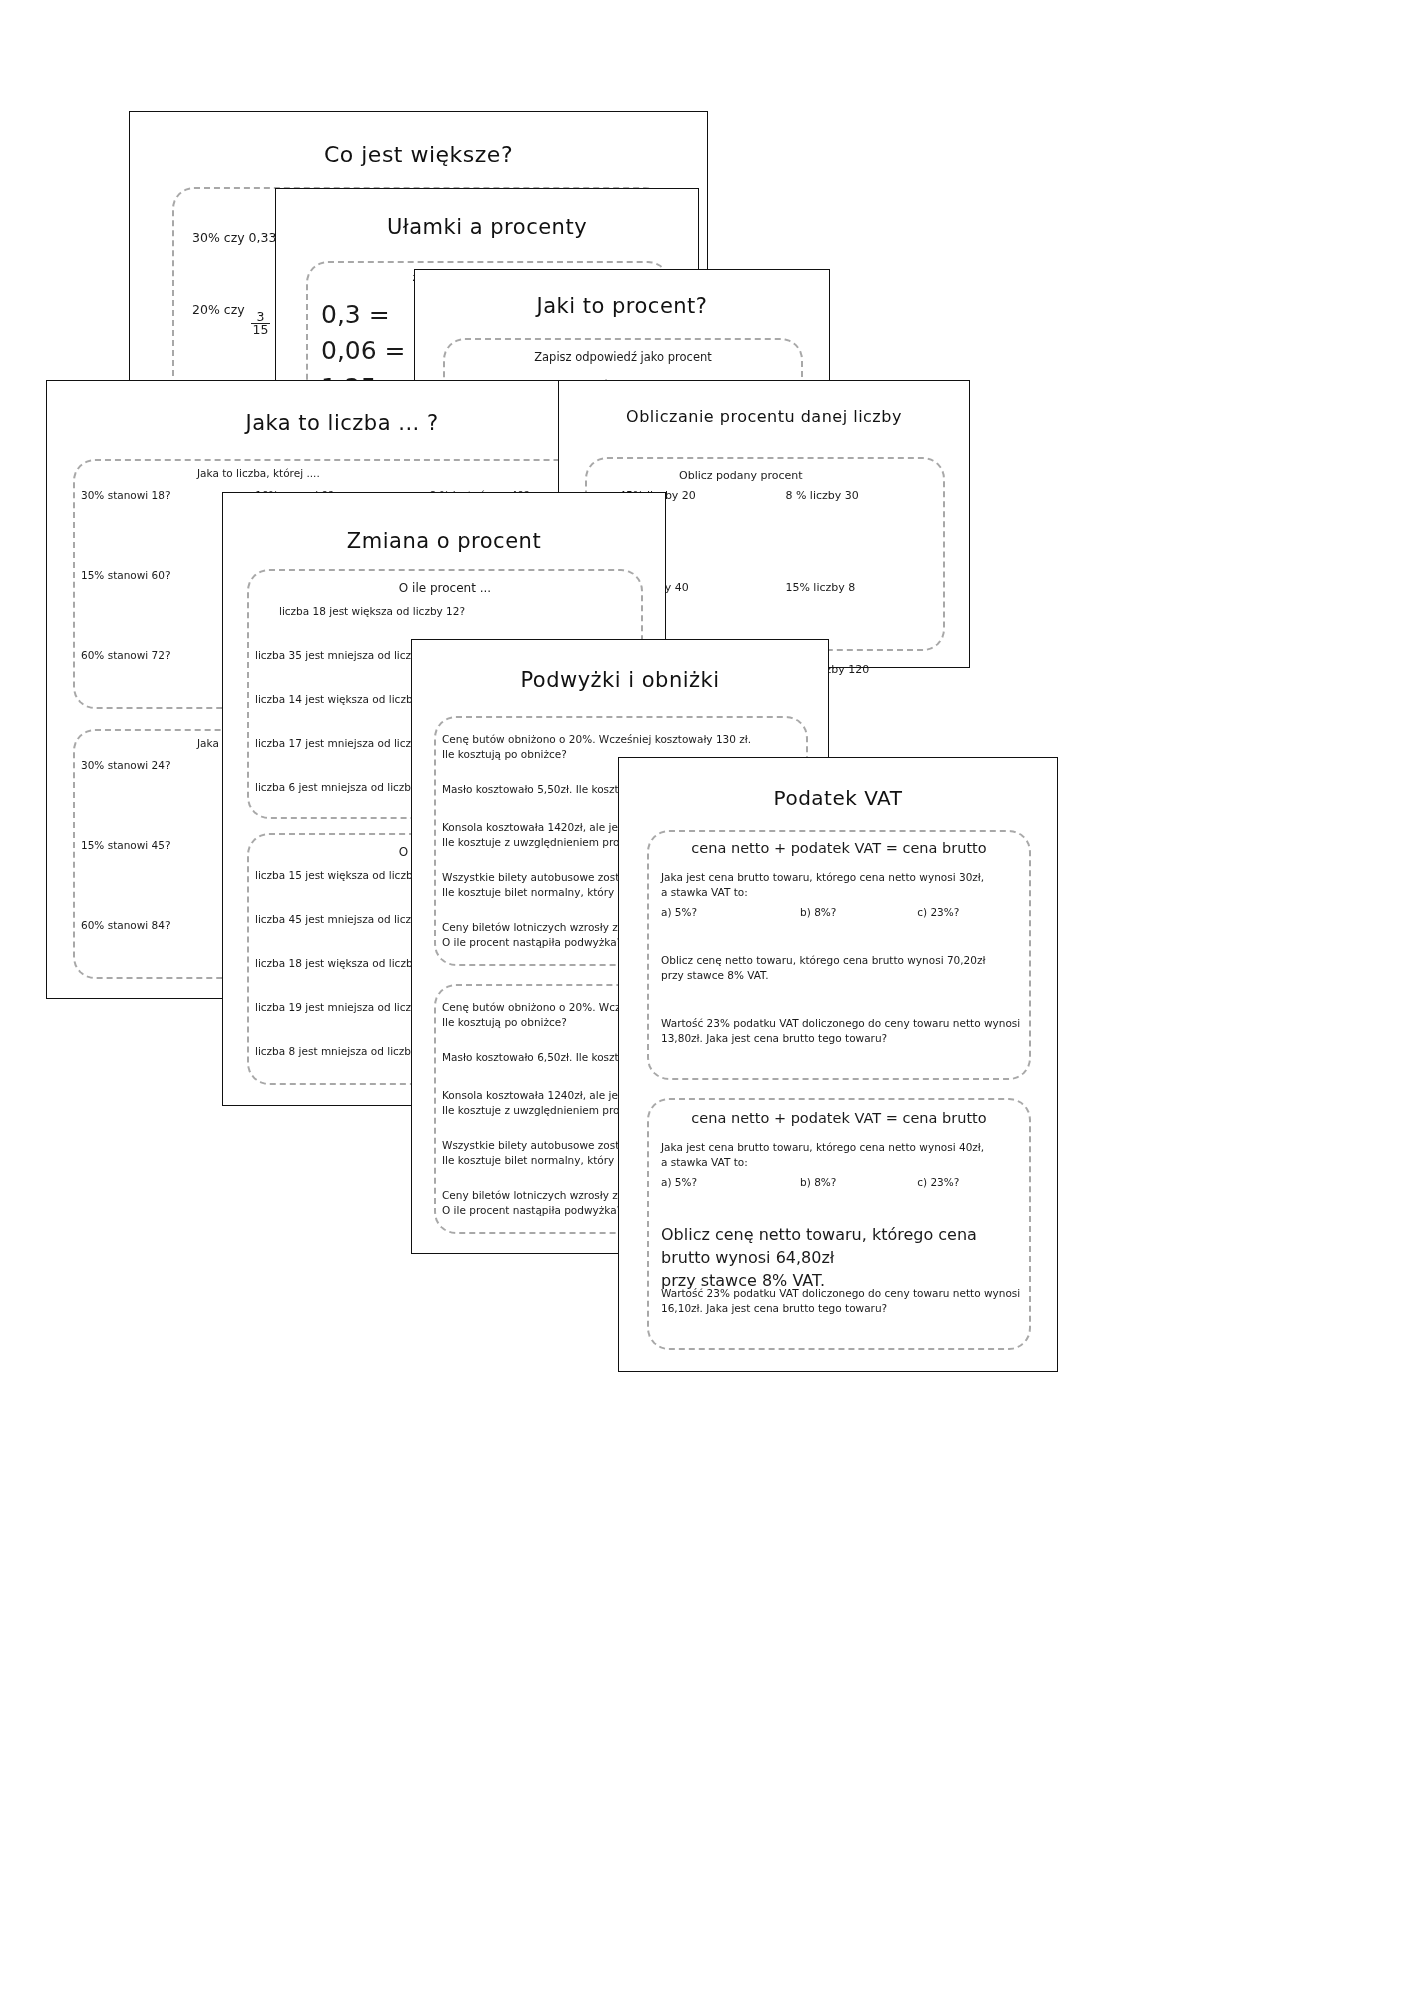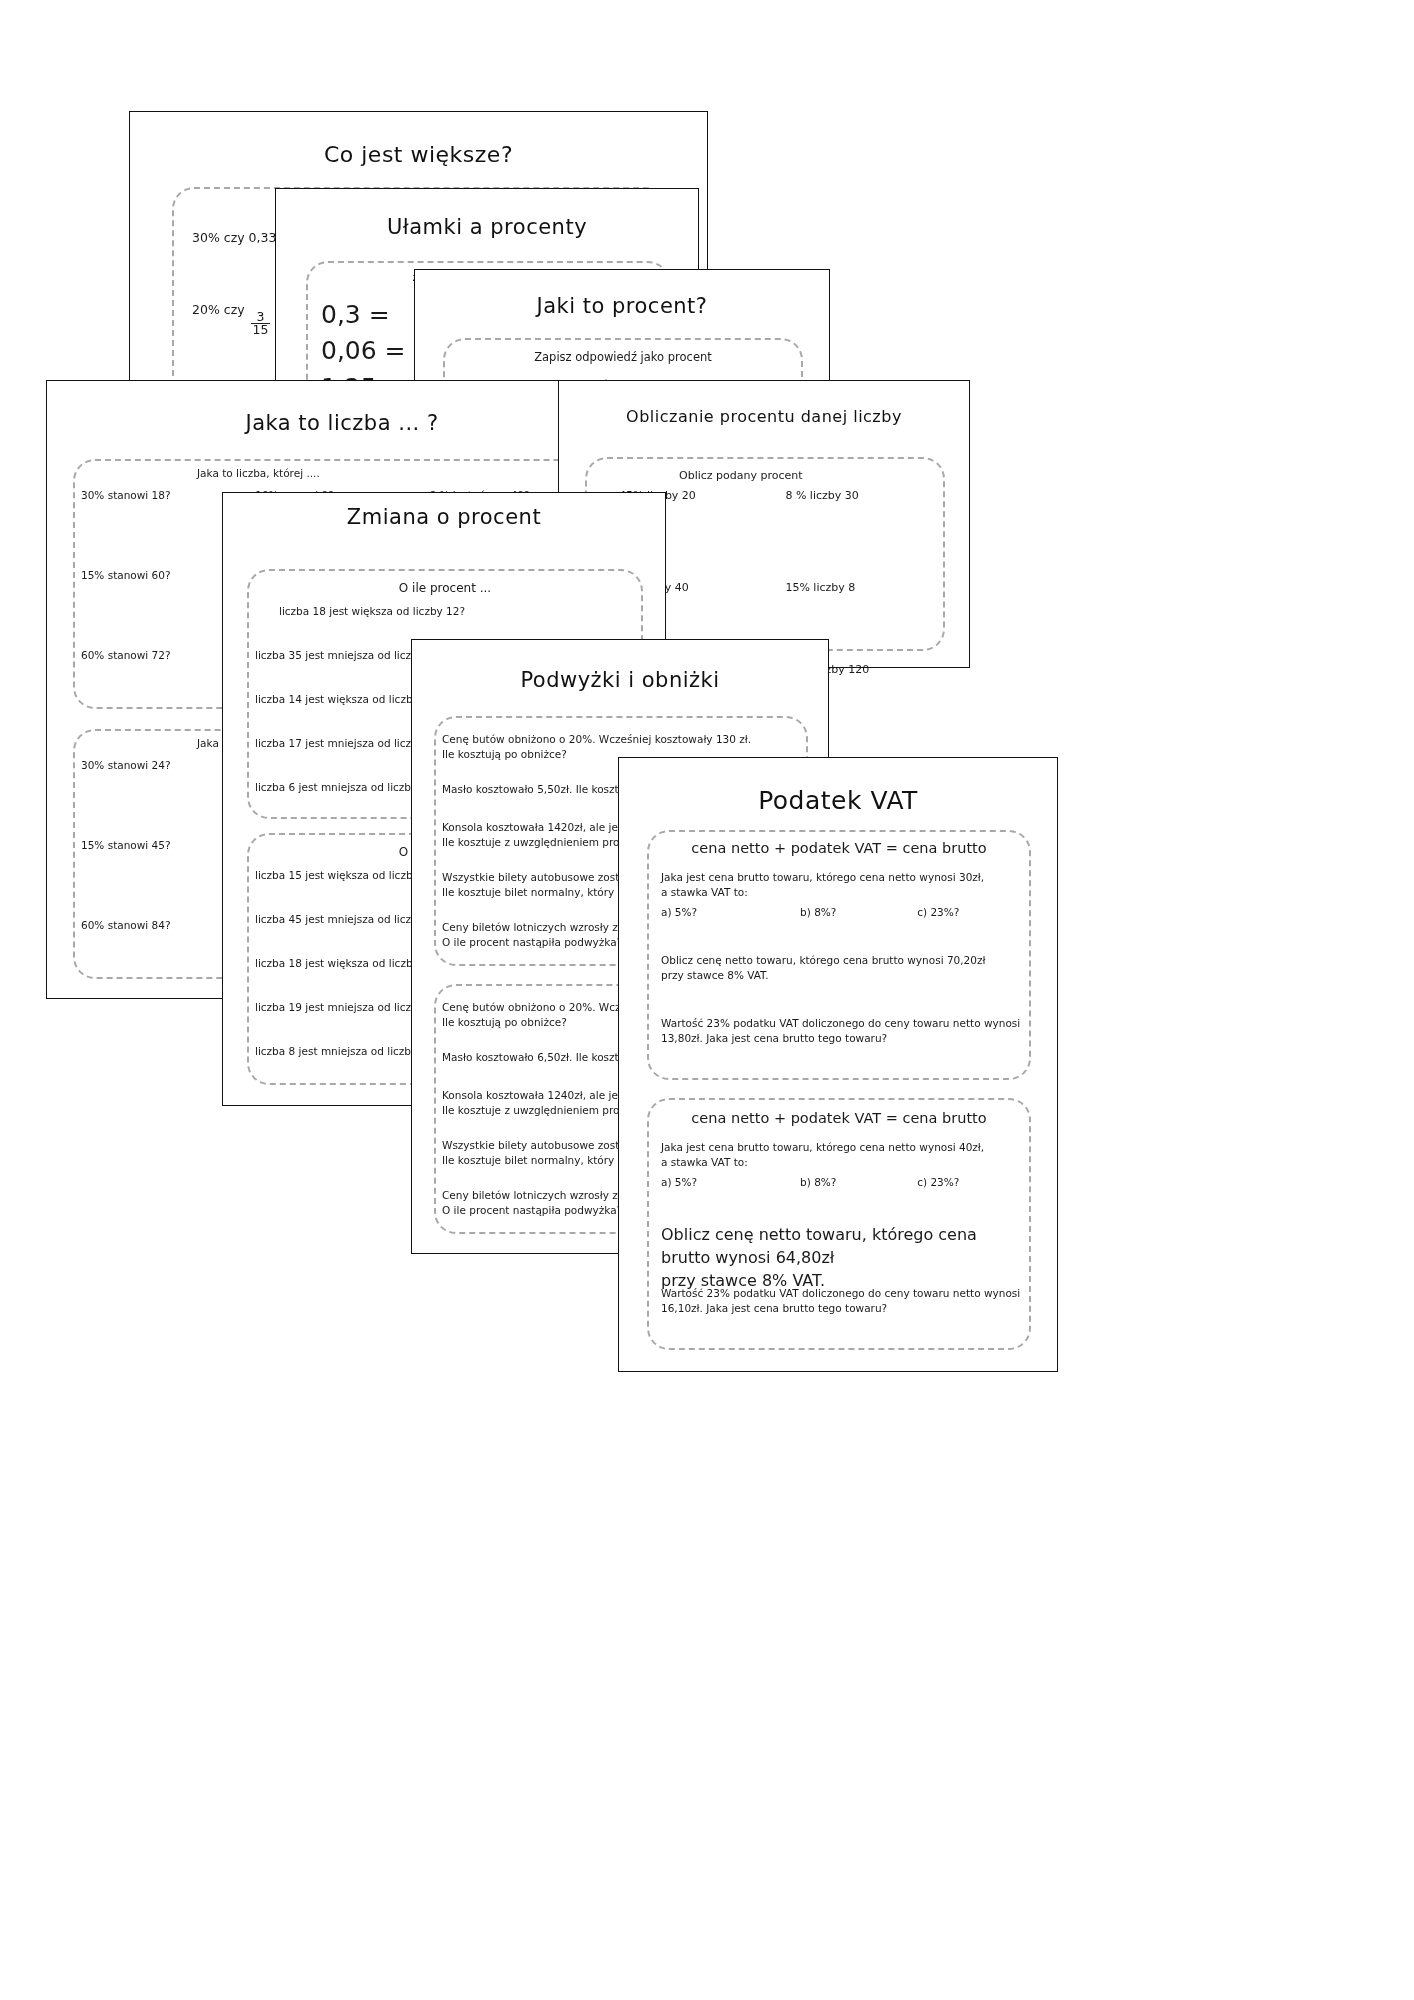--- a/index.html
+++ b/index.html
@@ -136,21 +136,21 @@
       <div style="width:48%">15% liczby 8</div>
     </div>
     <div class="row" style="height:40px;">
       <div style="width:52%">30% liczby 60</div>
       <div style="width:48%">12% liczby 120</div>
     </div>
   </div>
 </div>
 
 <div class="sheet" style="left:222px;top:492px;width:444px;height:614px;z-index:6;">
-  <div class="sheet-title" style="font-size:21px;margin-top:12px;">Zmiana o procent</div>
+  <div class="sheet-title" style="font-size:21px;margin-top:36px;">Zmiana o procent</div>
 
   <div class="dashbox" style="left:24px;top:76px;right:22px;height:250px;"></div>
   <div class="lead" style="position:absolute;left:24px;top:88px;right:22px;font-size:12px;">O ile procent ...</div>
   <div style="position:absolute;left:32px;top:112px;right:26px;font-size:10.5px;">
     <div style="height:44px;margin-left:24px;">liczba 18 jest większa od liczby 12?</div>
     <div style="height:44px;">liczba 35 jest mniejsza od liczby 50?</div>
     <div style="height:44px;">liczba 14 jest większa od liczby 8?</div>
     <div style="height:44px;">liczba 17 jest mniejsza od liczby 20?</div>
     <div style="height:44px;">liczba 6 jest mniejsza od liczby 9?</div>
   </div>
@@ -190,21 +190,21 @@
     <div class="qtext" style="height:50px;">Konsola kosztowała 1240zł, ale jest teraz 15% taniej.
 Ile kosztuje z uwzględnieniem promocji?</div>
     <div class="qtext" style="height:50px;">Wszystkie bilety autobusowe zostały obniżone o 8%.
 Ile kosztuje bilet normalny, który wcześniej kosztował 3,40zł?</div>
     <div class="qtext" style="height:46px;">Ceny biletów lotniczych wzrosły z 120zł na 168zł.
 O ile procent nastąpiła podwyżka?</div>
   </div>
 </div>
 
 <div class="sheet" style="left:618px;top:757px;width:440px;height:615px;z-index:8;">
-  <div class="sheet-title" style="font-size:25px;margin-top:28px;">Podatek VAT</div>
+  <div class="sheet-title" style="font-size:20px;margin-top:28px;">Podatek VAT</div>
 
   <div class="dashbox" style="left:28px;top:72px;right:26px;height:250px;"></div>
   <div class="lead" style="position:absolute;left:28px;top:82px;right:26px;font-size:14.5px;">cena netto + podatek VAT = cena brutto</div>
   <div class="qtext" style="position:absolute;left:42px;top:112px;right:30px;font-size:10.5px;line-height:1.45;">Jaka jest cena brutto towaru, którego cena netto wynosi 30zł,
 a stawka VAT to:</div>
   <div class="row" style="position:absolute;left:42px;top:148px;right:30px;font-size:10.5px;">
     <div style="width:38%">a) 5%?</div>
     <div style="width:32%">b) 8%?</div>
     <div style="width:30%">c) 23%?</div>
   </div>

